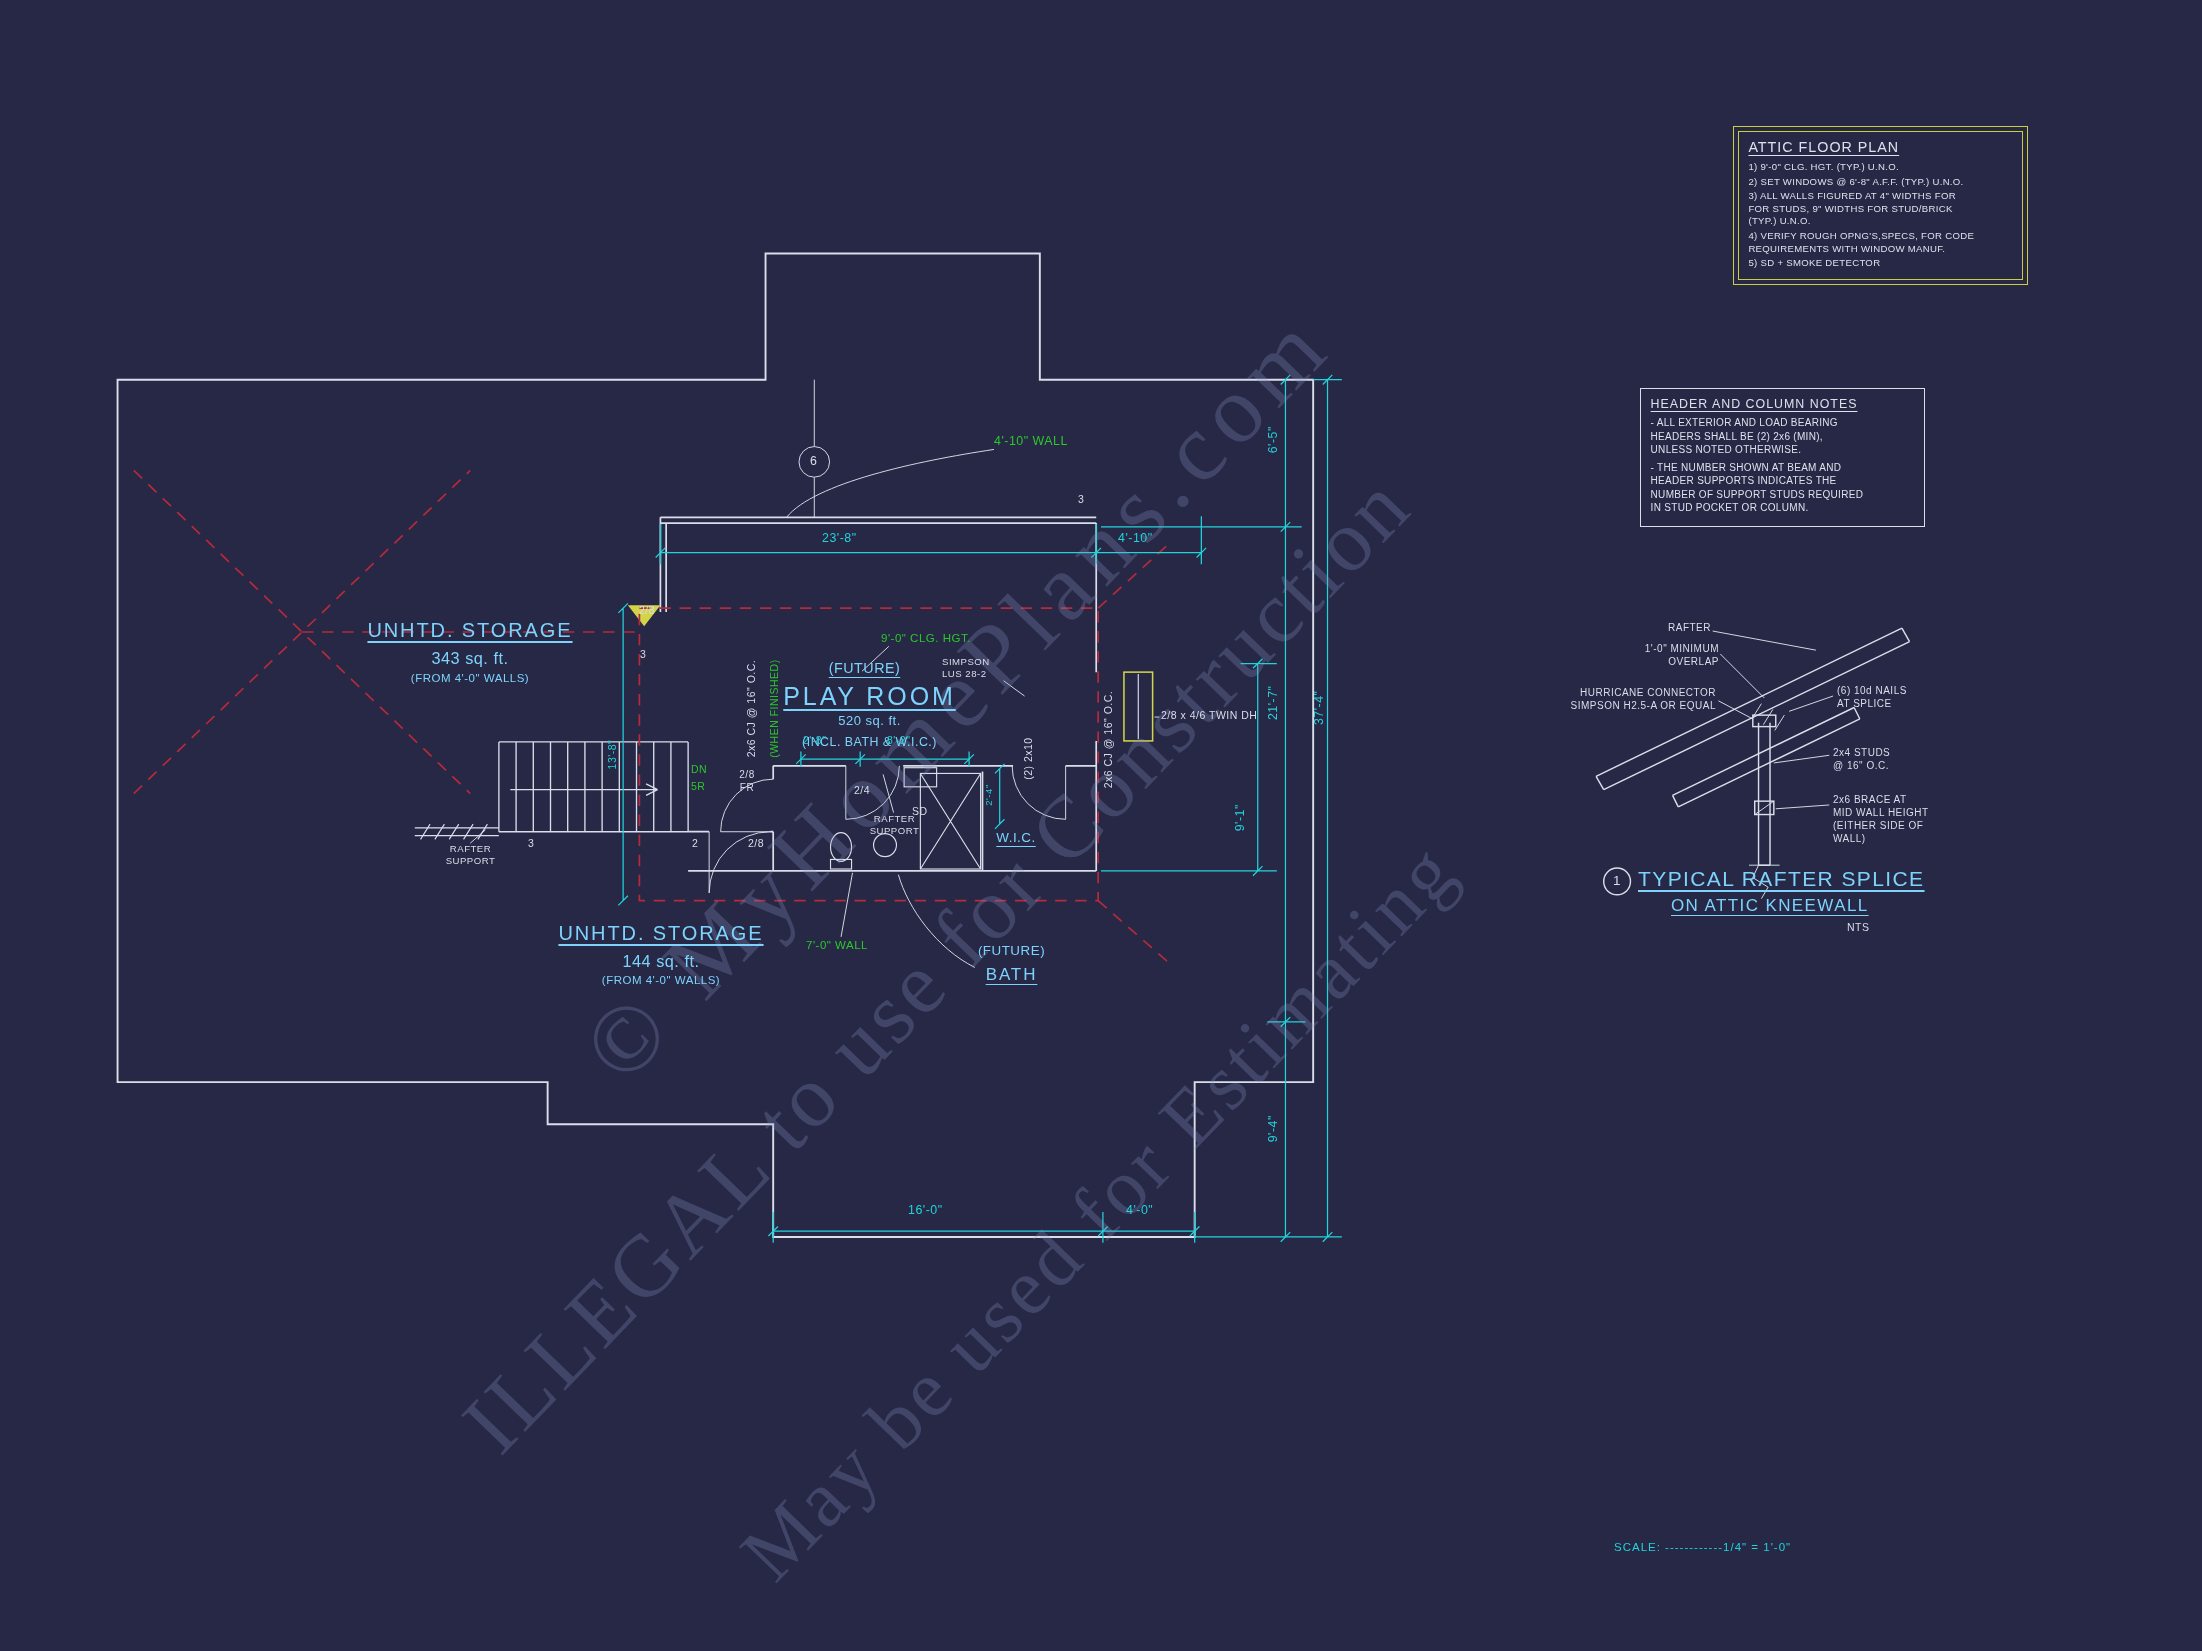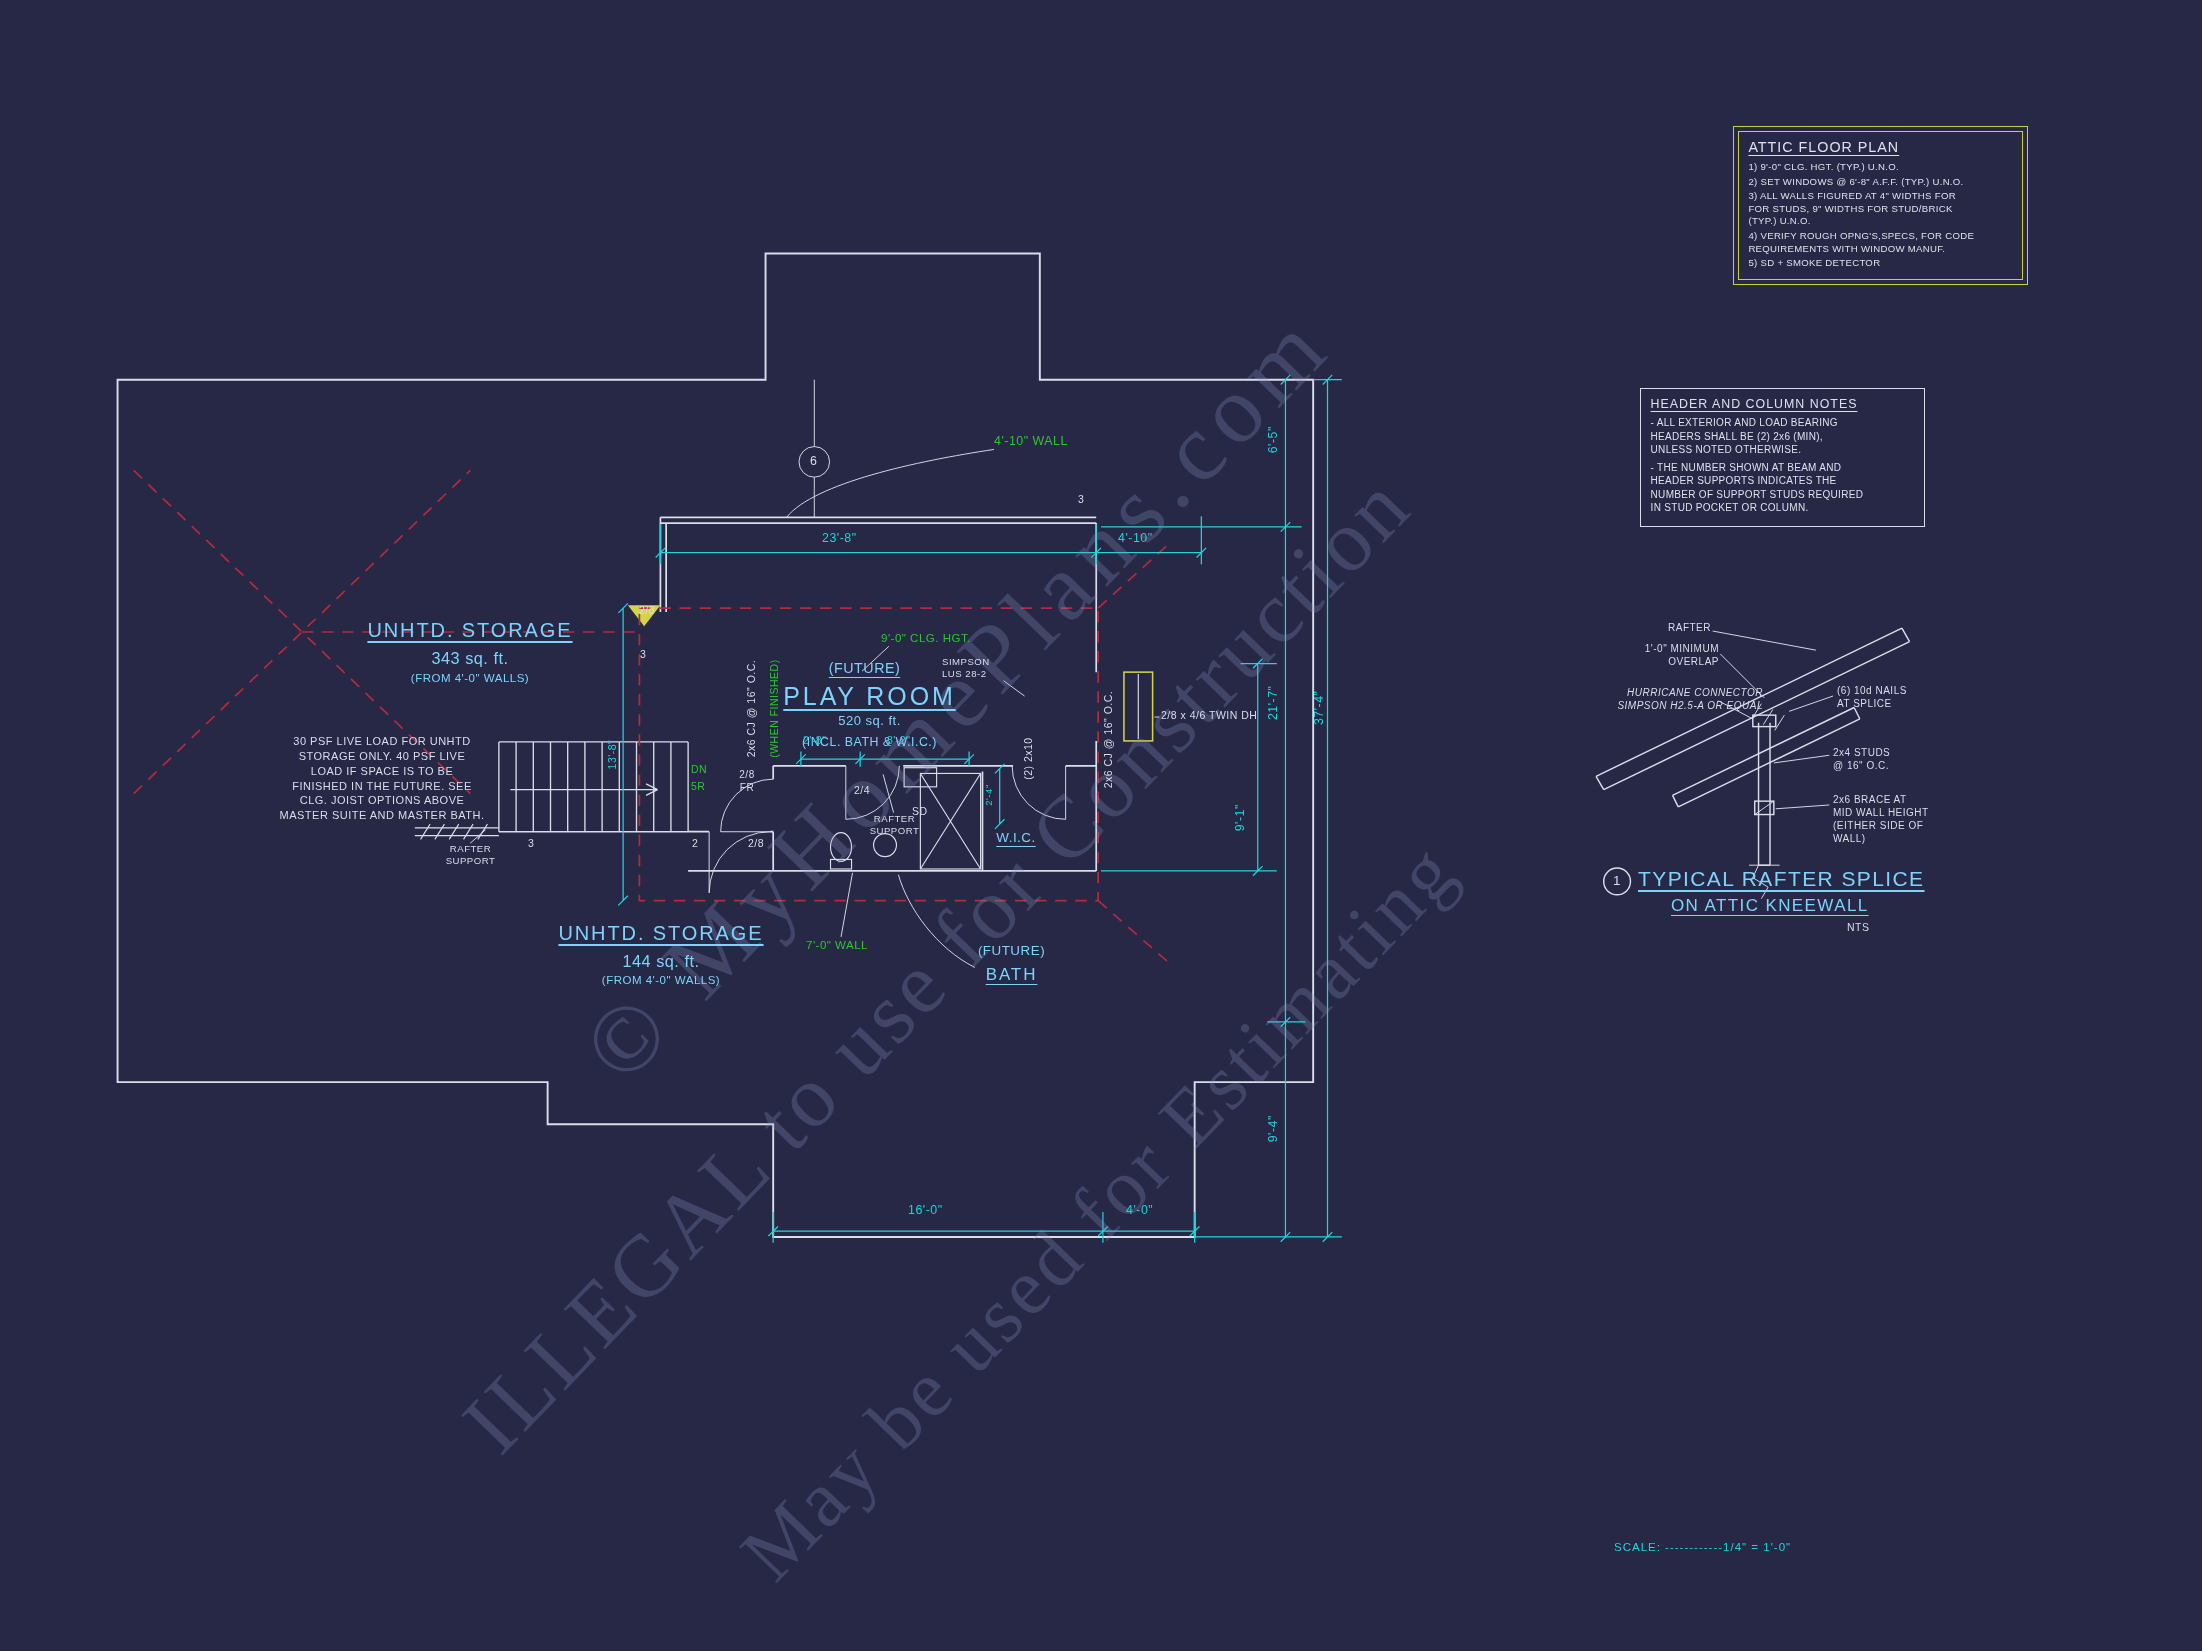--- a/index.html
+++ b/index.html
@@ -164,26 +164,20 @@
   <div class="lbl mag ctr u" style="left:935px;top:964px;width:153px;font-size:17px;letter-spacing:1.9px;">BATH</div>
   <div class="lbl mag ctr u" style="left:968px;top:830px;width:96px;font-size:13.4px;">W.I.C.</div>
 
   <div class="lbl grn" style="left:994px;top:434px;font-size:12.4px;">4'-10" WALL</div>
   <div class="lbl grn" style="left:881px;top:631px;font-size:11.5px;">9'-0" CLG. HGT.</div>
   <div class="lbl grn vdim" style="left:703px;top:702px;width:143px;font-size:10.5px;">(WHEN FINISHED)</div>
   <div class="lbl grn" style="left:691px;top:763px;font-size:10.5px;">DN</div>
   <div class="lbl grn" style="left:691px;top:780px;font-size:10.5px;">5R</div>
   <div class="lbl grn" style="left:806px;top:938px;font-size:11.5px;">7'-0" WALL</div>
 
-  <div class="lbl wht ctr" style="left:271px;top:734px;width:222px;font-size:11px;line-height:1.35;">30 PSF LIVE LOAD FOR UNHTD
-STORAGE ONLY.  40 PSF LIVE
-LOAD IF SPACE IS TO BE
-FINISHED IN THE FUTURE.  SEE
-CLG. JOIST OPTIONS ABOVE
-MASTER SUITE AND MASTER BATH.</div>
   <div class="lbl wht ctr" style="left:418px;top:843px;width:105px;font-size:9.6px;">RAFTER
 SUPPORT</div>
   <div class="lbl wht ctr" style="left:842px;top:813px;width:105px;font-size:9.6px;">RAFTER
 SUPPORT</div>
   <div class="lbl wht" style="left:942px;top:656px;font-size:9.6px;">SIMPSON
 LUS 28-2</div>
   <div class="lbl wht" style="left:1161px;top:709px;font-size:10.5px;">2/8 x 4/6 TWIN DH</div>
   <div class="lbl wht vdim" style="left:675px;top:702px;width:153px;font-size:10.5px;">2x6 CJ @ 16" O.C.</div>
   <div class="lbl wht vdim" style="left:1032px;top:733px;width:153px;font-size:10.5px;">2x6 CJ @ 16" O.C.</div>
   <div class="lbl wht vdim" style="left:986px;top:752px;width:86px;font-size:10.5px;">(2) 2x10</div>
@@ -234,21 +228,21 @@
 UNLESS NOTED OTHERWISE.</div>
     <div class="para">- THE NUMBER SHOWN AT BEAM AND
 HEADER SUPPORTS INDICATES THE
 NUMBER OF SUPPORT STUDS REQUIRED
 IN STUD POCKET OR COLUMN.</div>
   </div>
 
   <div class="lbl wht dtl rgt" style="left:1625px;top:621px;width:86px;">RAFTER</div>
   <div class="lbl wht dtl rgt" style="left:1614px;top:642px;width:105px;">1'-0" MINIMUM
 OVERLAP</div>
-  <div class="lbl wht dtl rgt" style="left:1608px;top:686px;width:155px;font-style:italic;">HURRICANE CONNECTOR
+  <div class="lbl wht dtl rgt" style="left:1561px;top:686px;width:155px;">HURRICANE CONNECTOR
 SIMPSON H2.5-A OR EQUAL</div>
   <div class="lbl wht dtl" style="left:1837px;top:684px;">(6) 10d NAILS
 AT SPLICE</div>
   <div class="lbl wht dtl" style="left:1833px;top:746px;">2x4 STUDS
 @ 16" O.C.</div>
   <div class="lbl wht dtl" style="left:1833px;top:793px;">2x6 BRACE AT
 MID WALL HEIGHT
 (EITHER SIDE OF
 WALL)</div>
   <div class="lbl wht" style="left:1613px;top:873px;font-size:13.4px;">1</div>

